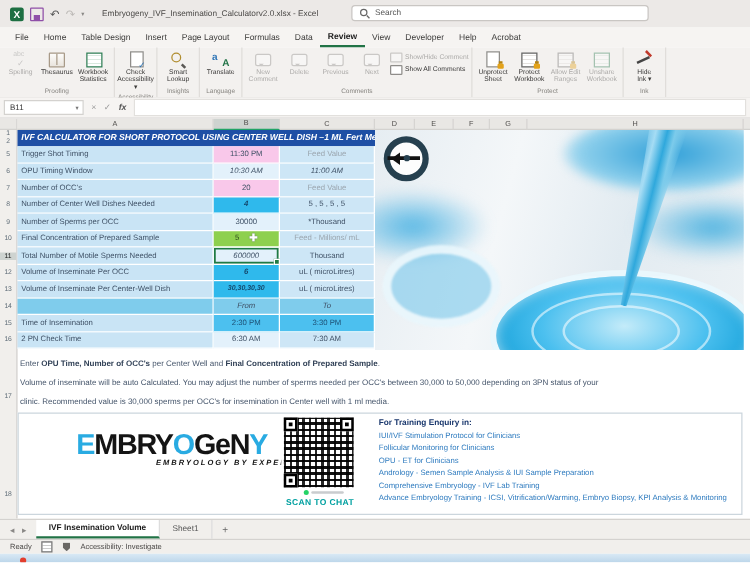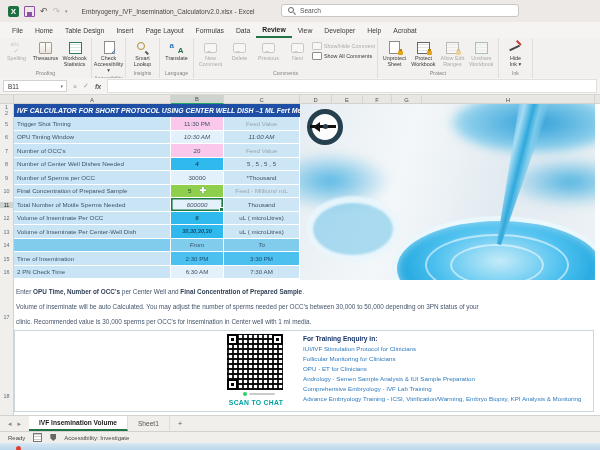--- a/index.html
+++ b/index.html
@@ -452,20 +452,26 @@
         </div>
     </div>
 
     <div class="notes">
       <span>Enter </span><b>OPU Time, Number of OCC's</b><span> per Center Well and </span><b>Final Concentration of Prepared Sample</b><span>.</span><br>
       <span>Volume of inseminate will be auto Calculated. You may adjust the number of sperms needed per OCC's between 30,000 to 50,000 depending on 3PN status of your</span><br>
       <span>clinic. Recommended value is 30,000 sperms per OCC's for insemination in Center well with 1 ml media.</span>
     </div>
 
     <div class="fbox">
+      <div class="brand">
+        <div class="brandword">
+          <span class="lb">E</span><span>MBRY</span><span class="lb">O</span><span>G</span><span>e</span><span>N</span><span class="lb">Y</span>
+        </div>
+        <div class="tagline">EMBRYOLOGY BY EXPERTS</div>
+      </div>
       <div class="qr">
         <div class="fdr fd1"></div>
           <div class="fdr fd2"></div>
           <div class="fdr fd3"></div>
       </div>
       <div class="waline">
           <div class="wadot"></div>
           <div class="wabar"></div>
         </div>
       <div class="scan">SCAN TO CHAT</div>

